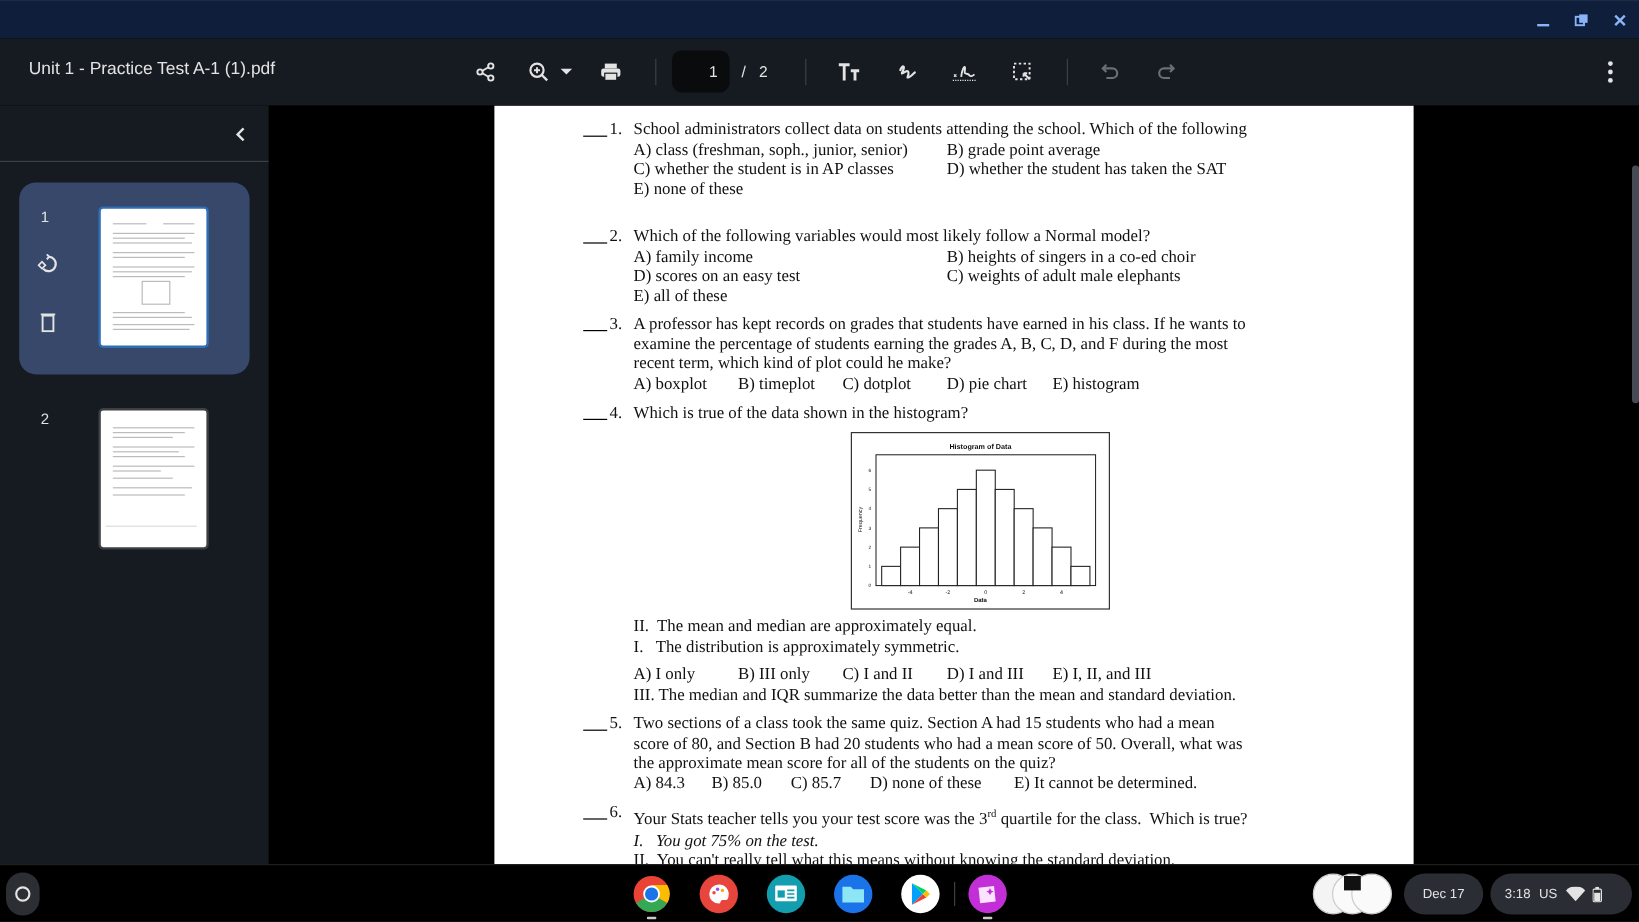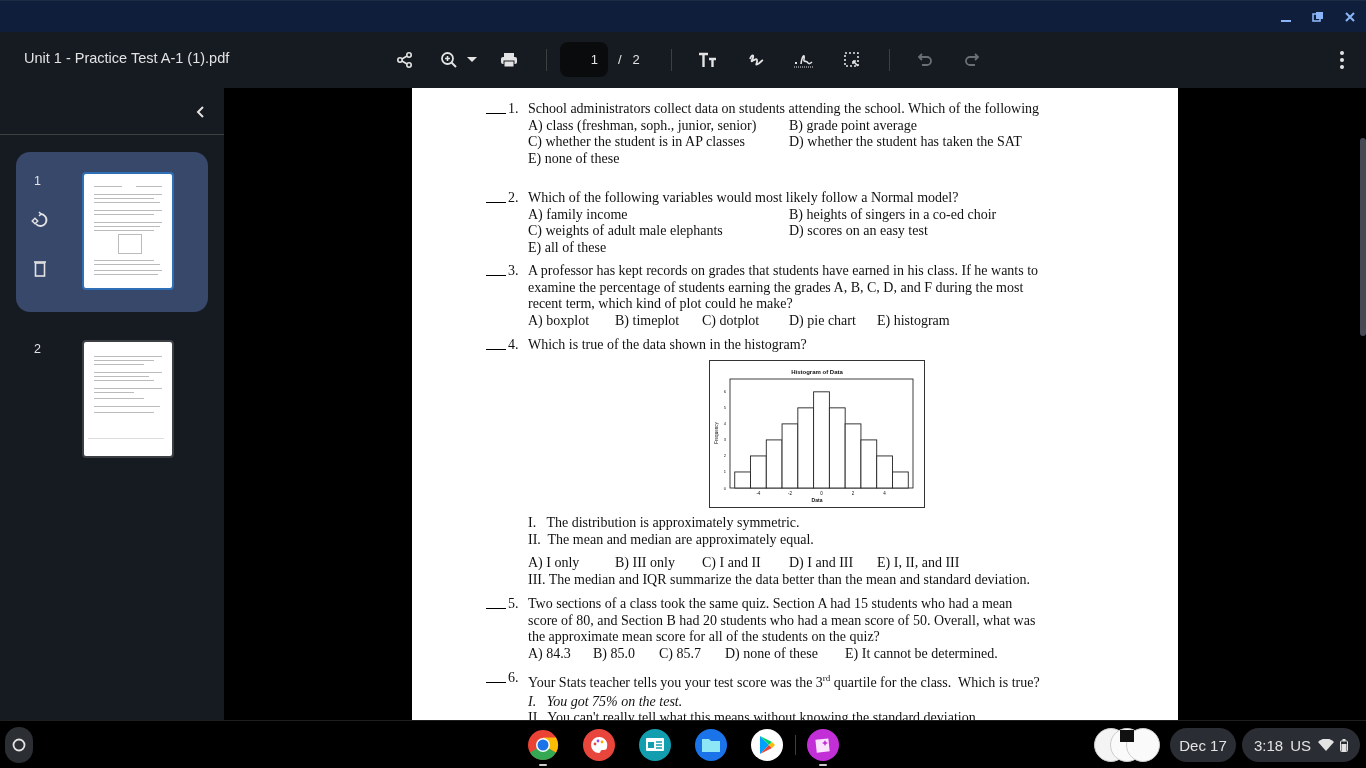--- a/index.html
+++ b/index.html
@@ -30,21 +30,21 @@
   .q .blank { position: absolute; left: -42px; top: 0; width: 20px; border-bottom: 1px solid #000; height: 13px; }
   .q .num { position: absolute; left: -20px; top: 0; }
   .line { height: 16.5px; line-height: 16.5px; white-space: nowrap; }
   .opts2 { display: grid; grid-template-columns: 261px 300px; }
   .opts-row span { display: inline-block; }
   .scrollbar { position: absolute; left: 1360px; top: 138px; width: 6px; height: 198px; background: #454a55; border-radius: 3px; }
   .shelf { position: absolute; left: 0; top: 720px; width: 1366px; height: 48px; background: #000; border-top: 1px solid #1e1e1e; }
   .launcher { position: absolute; left: 5px; top: 6px; width: 28px; height: 36px; border-radius: 18px; background: #2b2e33; display: flex; align-items: center; justify-content: center; cursor: pointer; }
   .app { position: absolute; top: 8px; width: 32px; height: 32px; border-radius: 50%; cursor: pointer; display: flex; align-items: center; justify-content: center; }
   .app-dot { position: absolute; top: 43px; width: 8px; height: 2px; background: #ccc; border-radius: 1px; }
-  .pill { position: absolute; top: 7px; height: 34px; background: #2a2d33; border-radius: 17px; color: #e3e3e3; font-size: 15px; display: flex; align-items: center; cursor: pointer; }
+  .pill { position: absolute; top: 7px; height: 34px; background: #2a2d33; border-radius: 17px; color: #e3e3e3; font-size: 11px; display: flex; align-items: center; cursor: pointer; }
 </style>
 </head>
 <body>
 
 <div class="titlebar">
   <div class="win-ctl" style="left:1276px;">
     <svg width="12" height="12">
         <rect x="1" y="9" width="10" height="2" fill="#8ab4f8"></rect>
       </svg>
   </div>
@@ -219,22 +219,22 @@
       </div>
     </div>
 
     <div class="q" style="top:102px;">
       <div class="blank"></div>
       <div class="num line">2.</div>
       <div class="line">Which of the following variables would most likely follow a Normal model?</div>
       <div class="opts2">
         <div class="line">A) family income</div>
         <div class="line">B) heights of singers in a co-ed choir</div>
+        <div class="line">D) scores on an easy test</div>
         <div class="line">C) weights of adult male elephants</div>
-        <div class="line">D) scores on an easy test</div>
         <div class="line">E) all of these</div>
       </div>
     </div>
 
     <div class="q" style="top:175px;">
       <div class="blank"></div>
       <div class="num line">3.</div>
       <div class="line">A professor has kept records on grades that students have earned in his class. If he wants to</div>
       <div class="line">examine the percentage of students earning the grades A, B, C, D, and F during the most</div>
       <div class="line">recent term, which kind of plot could he make?</div>
@@ -275,22 +275,22 @@
           <text x="16" y="80.41176470588235" font-size="4" text-anchor="end" fill="#111">3</text>
           <text x="16" y="64.38235294117646" font-size="4" text-anchor="end" fill="#111">4</text>
           <text x="16" y="48.35294117647058" font-size="4" text-anchor="end" fill="#111">5</text>
           <text x="16" y="32.32352941176471" font-size="4" text-anchor="end" fill="#111">6</text>
           <text x="107" y="141" font-size="5" font-weight="bold" text-anchor="middle" fill="#111">Data</text>
           <text x="8" y="72" font-size="4.5" text-anchor="middle" fill="#111" transform="rotate(-90 8 72)">Frequency</text>
         </svg>
     </div>
 
     <div class="q" style="top:427px;">
+      <div class="line" style="white-space:pre;">II.  The mean and median are approximately equal.</div>
       <div class="line" style="white-space:pre;">I.   The distribution is approximately symmetric.</div>
-      <div class="line" style="white-space:pre;">II.  The mean and median are approximately equal.</div>
       <div class="line opts-row" style="margin-top:7px;">
         <span style="width:87px">A) I only</span><span style="width:87px">B) III only</span><span style="width:87px">C) I and II</span><span style="width:88px">D) I and III</span><span>E) I, II, and III</span>
       </div>
       <div class="line" style="white-space:pre;">III. The median and IQR summarize the data better than the mean and standard deviation.</div>
     </div>
 
     <div class="q" style="top:508px;">
       <div class="blank"></div>
       <div class="num line">5.</div>
       <div class="line">Two sections of a class took the same quiz. Section A had 15 students who had a mean</div>

